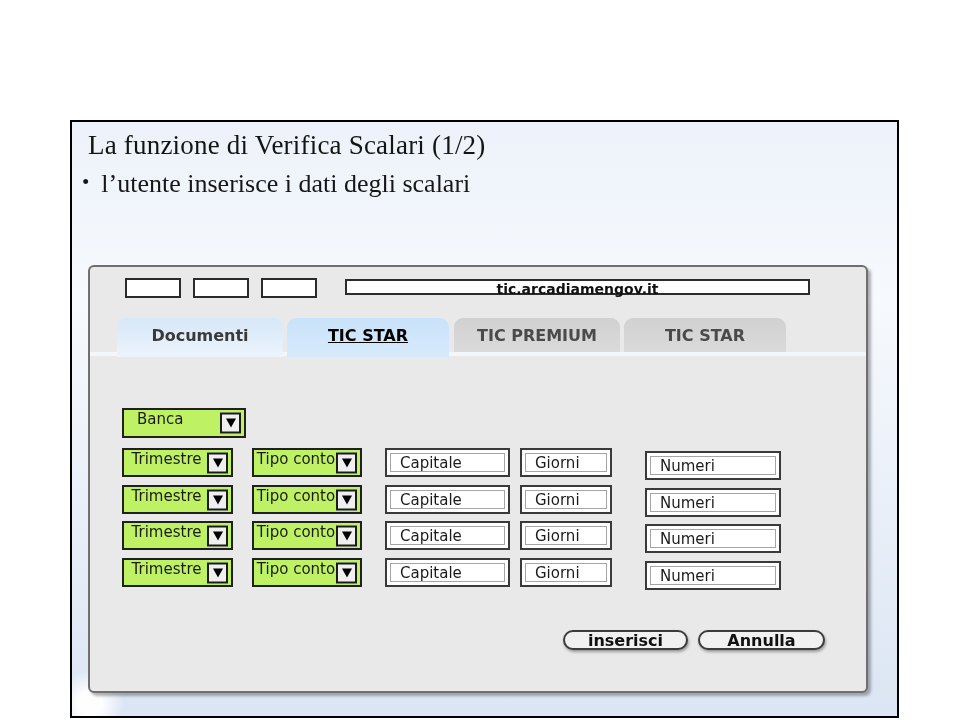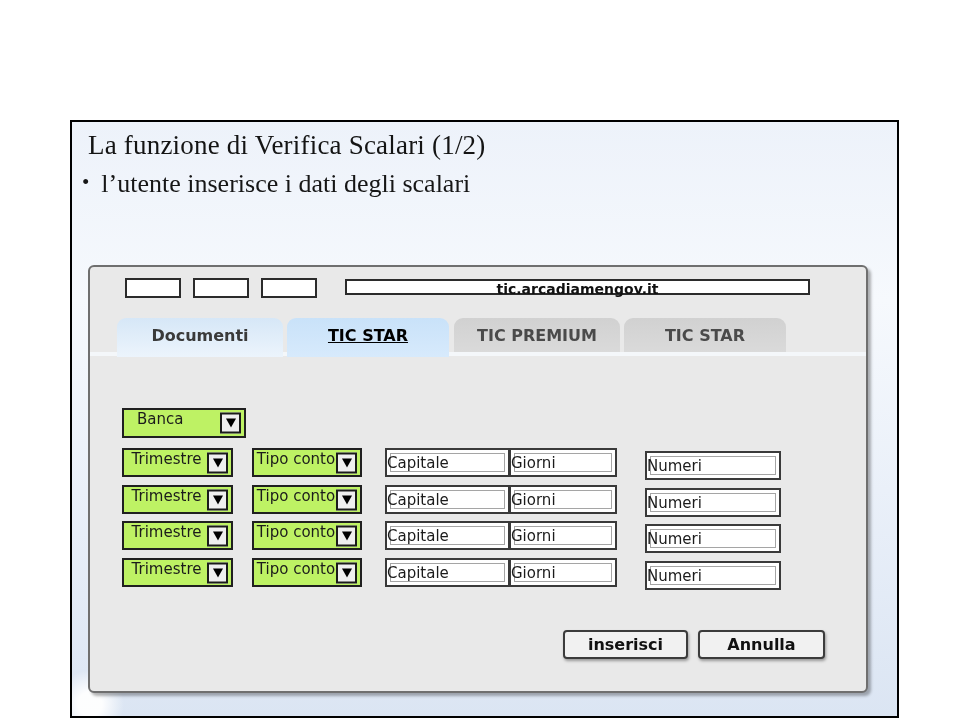--- a/index.html
+++ b/index.html
@@ -83,33 +83,33 @@
   }
   .arrow-btn::after{
     content:"";width:0;height:0;
     border-left:5px solid transparent;border-right:5px solid transparent;
     border-top:9px solid #000000;
   }
   .field{
     position:absolute;height:29px;box-sizing:border-box;background:#ffffff;
     border:2px solid #3a3a3a;
     box-shadow:inset 0 0 0 3px #ffffff, inset 0 0 0 4px #a5a5a5;
-    display:flex;align-items:center;
+    display:flex;align-items:center;padding-left:13px;
     font-size:15px;color:#1b1b1b;white-space:nowrap;
   }
   .col-trim{left:32px;width:111px;}
   .col-tipo{left:162px;width:110px;}
   .col-cap{left:295px;width:125px;}
-  .col-gio{left:419px;width:108px;}
+  .col-gio{left:430px;width:92px;}
   .col-num{left:555px;width:136px;}
   .row0{top:181px}.row1{top:218px}.row2{top:254px}.row3{top:291px}
   .row0.col-num{top:184px}.row1.col-num{top:221px}.row2.col-num{top:257px}.row3.col-num{top:294px}
   .btn{
-    position:absolute;top:363px;height:29px;box-sizing:border-box;
-    background:#f1f1f1;border:2px solid #3c3c3c;border-radius:4px;
+    position:absolute;top:363px;height:20px;box-sizing:border-box;
+    background:#f1f1f1;border:2px solid #3c3c3c;border-radius:14px;
     display:flex;align-items:center;justify-content:center;
     font-weight:bold;font-size:16px;color:#111111;
     box-shadow:1px 2px 3px rgba(0,0,0,.35);white-space:nowrap;
   }
   .btn-inserisci{left:473px;width:125px;}
   .btn-annulla{left:608px;width:127px;}
 </style>
 </head>
 <body>
 

